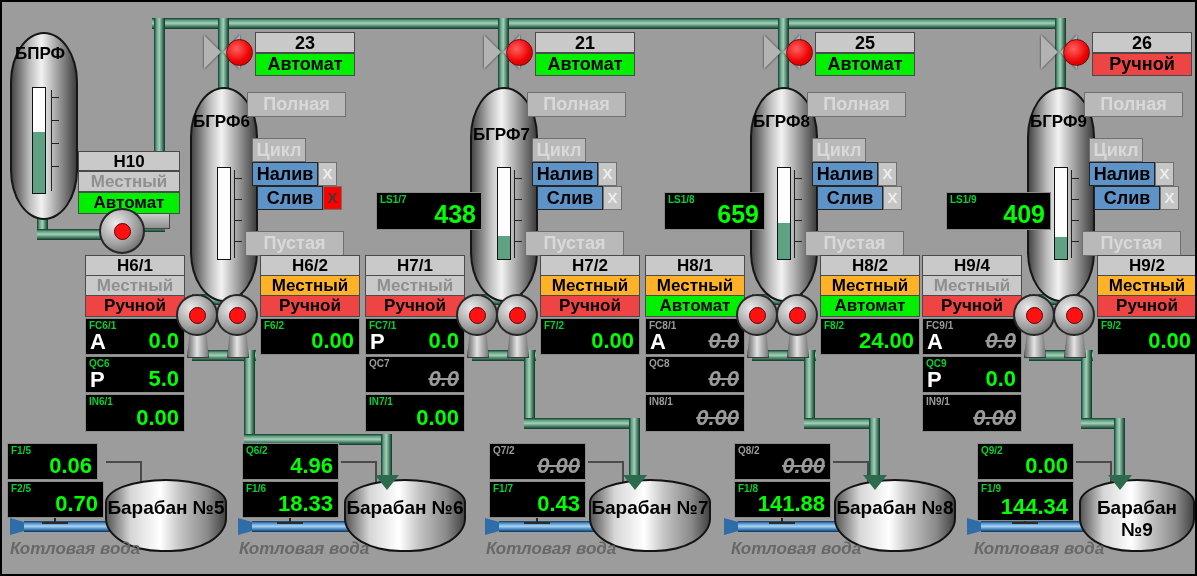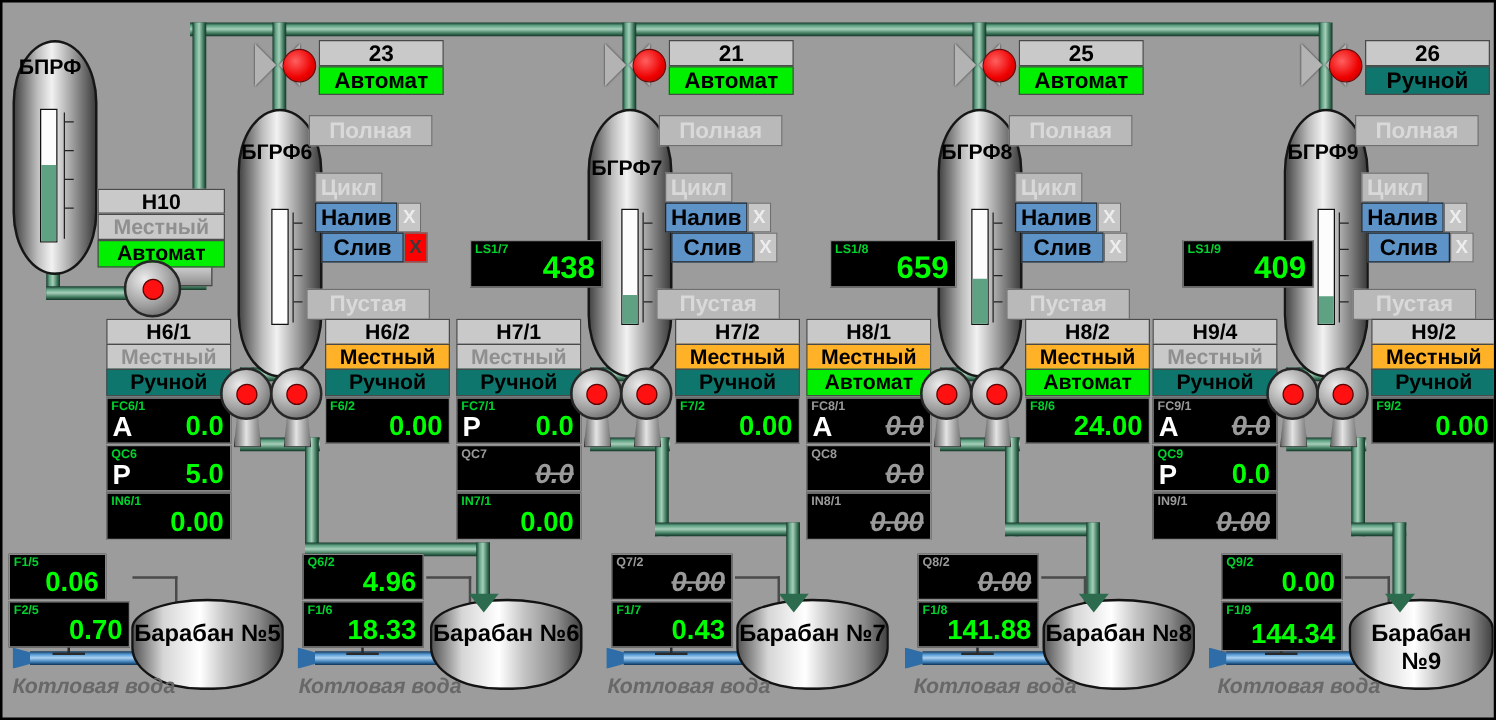--- a/index.html
+++ b/index.html
@@ -21,21 +21,21 @@
   .dtag.stale{color:#9a9a9a;}
   .dletter{position:absolute;bottom:1px;left:4px;font-size:22px;font-weight:bold;color:#fff;line-height:1;}
   .dval{position:absolute;bottom:2px;right:5px;font-size:22px;font-weight:bold;color:#00ff00;line-height:1;}
   .dval.stale{color:#9a9a9a;font-style:italic;text-decoration:line-through;}
   .ls .dval{font-size:25px;}
   .ls.red .dtag,.ls.red .dval{color:#ff2020;}
   
   .prow{position:absolute;left:0;right:0;box-sizing:border-box;border:1px solid #4a4a4a;background:#c9c9c9;color:#000;font-weight:bold;text-align:center;z-index:5;font-size:17px;line-height:1.15;}
   .rlocal{color:#8f8f8f;}
   .rlocal.active{background:#ffb228;color:#000;}
-  .rmode.manual{background:#0f766e;color:#000;}
+  .rmode.manual{background:#ef4444;color:#000;}
   .rmode.auto{background:#00f000;color:#000;}
   .ppanel{position:absolute;top:0;width:100px;z-index:5;}
   .ptitle{top:253px;height:21px;}
   .plocal{top:273px;height:21px;}
   .pmode{top:293px;height:22px;}
   .pd1{top:316px;height:37px;left:0;right:0;}
   .pd2{top:354px;height:37px;left:0;right:0;}
   .pd3{top:392px;height:38px;left:0;right:0;}
   .vpanel{position:absolute;left:65px;top:30px;width:100px;z-index:5;}
   .vnum{top:0;height:21px;font-size:18px;}
@@ -324,21 +324,21 @@
       <div class="disp pd3">
         <span class="dtag stale">IN8/1</span>
         <span class="dval stale">0.00</span>
       </div>
     </div>
     <div class="ppanel" style="left:70px">
       <div class="prow ptitle">Н8/2</div>
       <div class="prow plocal rlocal active">Местный</div>
       <div class="prow pmode rmode auto">Автомат</div>
       <div class="disp pd1">
-        <span class="dtag">F8/6</span>
+        <span class="dtag">F8/2</span>
         <span class="dval">24.00</span>
       </div>
     </div>
   </div>
 
   <div class="col" style="left:1025px">
     <div class="gpv" style="left:28px;top:16px;height:76px"></div>
     <div class="valve">
         <div class="bt btl" style="left:14px;top:33px"></div>
         <div class="bt btr" style="left:33px;top:33px"></div>
@@ -405,21 +405,21 @@
       <div class="prow plocal rlocal active">Местный</div>
       <div class="prow pmode rmode manual">Ручной</div>
       <div class="disp pd1">
         <span class="dtag">F9/2</span>
         <span class="dval">0.00</span>
       </div>
     </div>
   </div>
 
   <div class="dg" style="left:5px">
-    <div class="disp" style="left:0;top:441px;width:78px;height:37px">
+    <div class="disp" style="left:0;top:441px;width:91px;height:37px">
       <span class="dtag">F1/5</span>
       <span class="dval">0.06</span>
     </div>
     <div class="disp" style="left:0;top:479px;width:97px;height:37px">
       <span class="dtag">F2/5</span>
       <span class="dval">0.70</span>
     </div>
     <div class="lead" style="left:99px;top:459px;width:36px;height:2px"></div>
     <div class="lead" style="left:133px;top:459px;width:2px;height:28px"></div>
     <div class="tmark-v" style="left:47px"></div>

